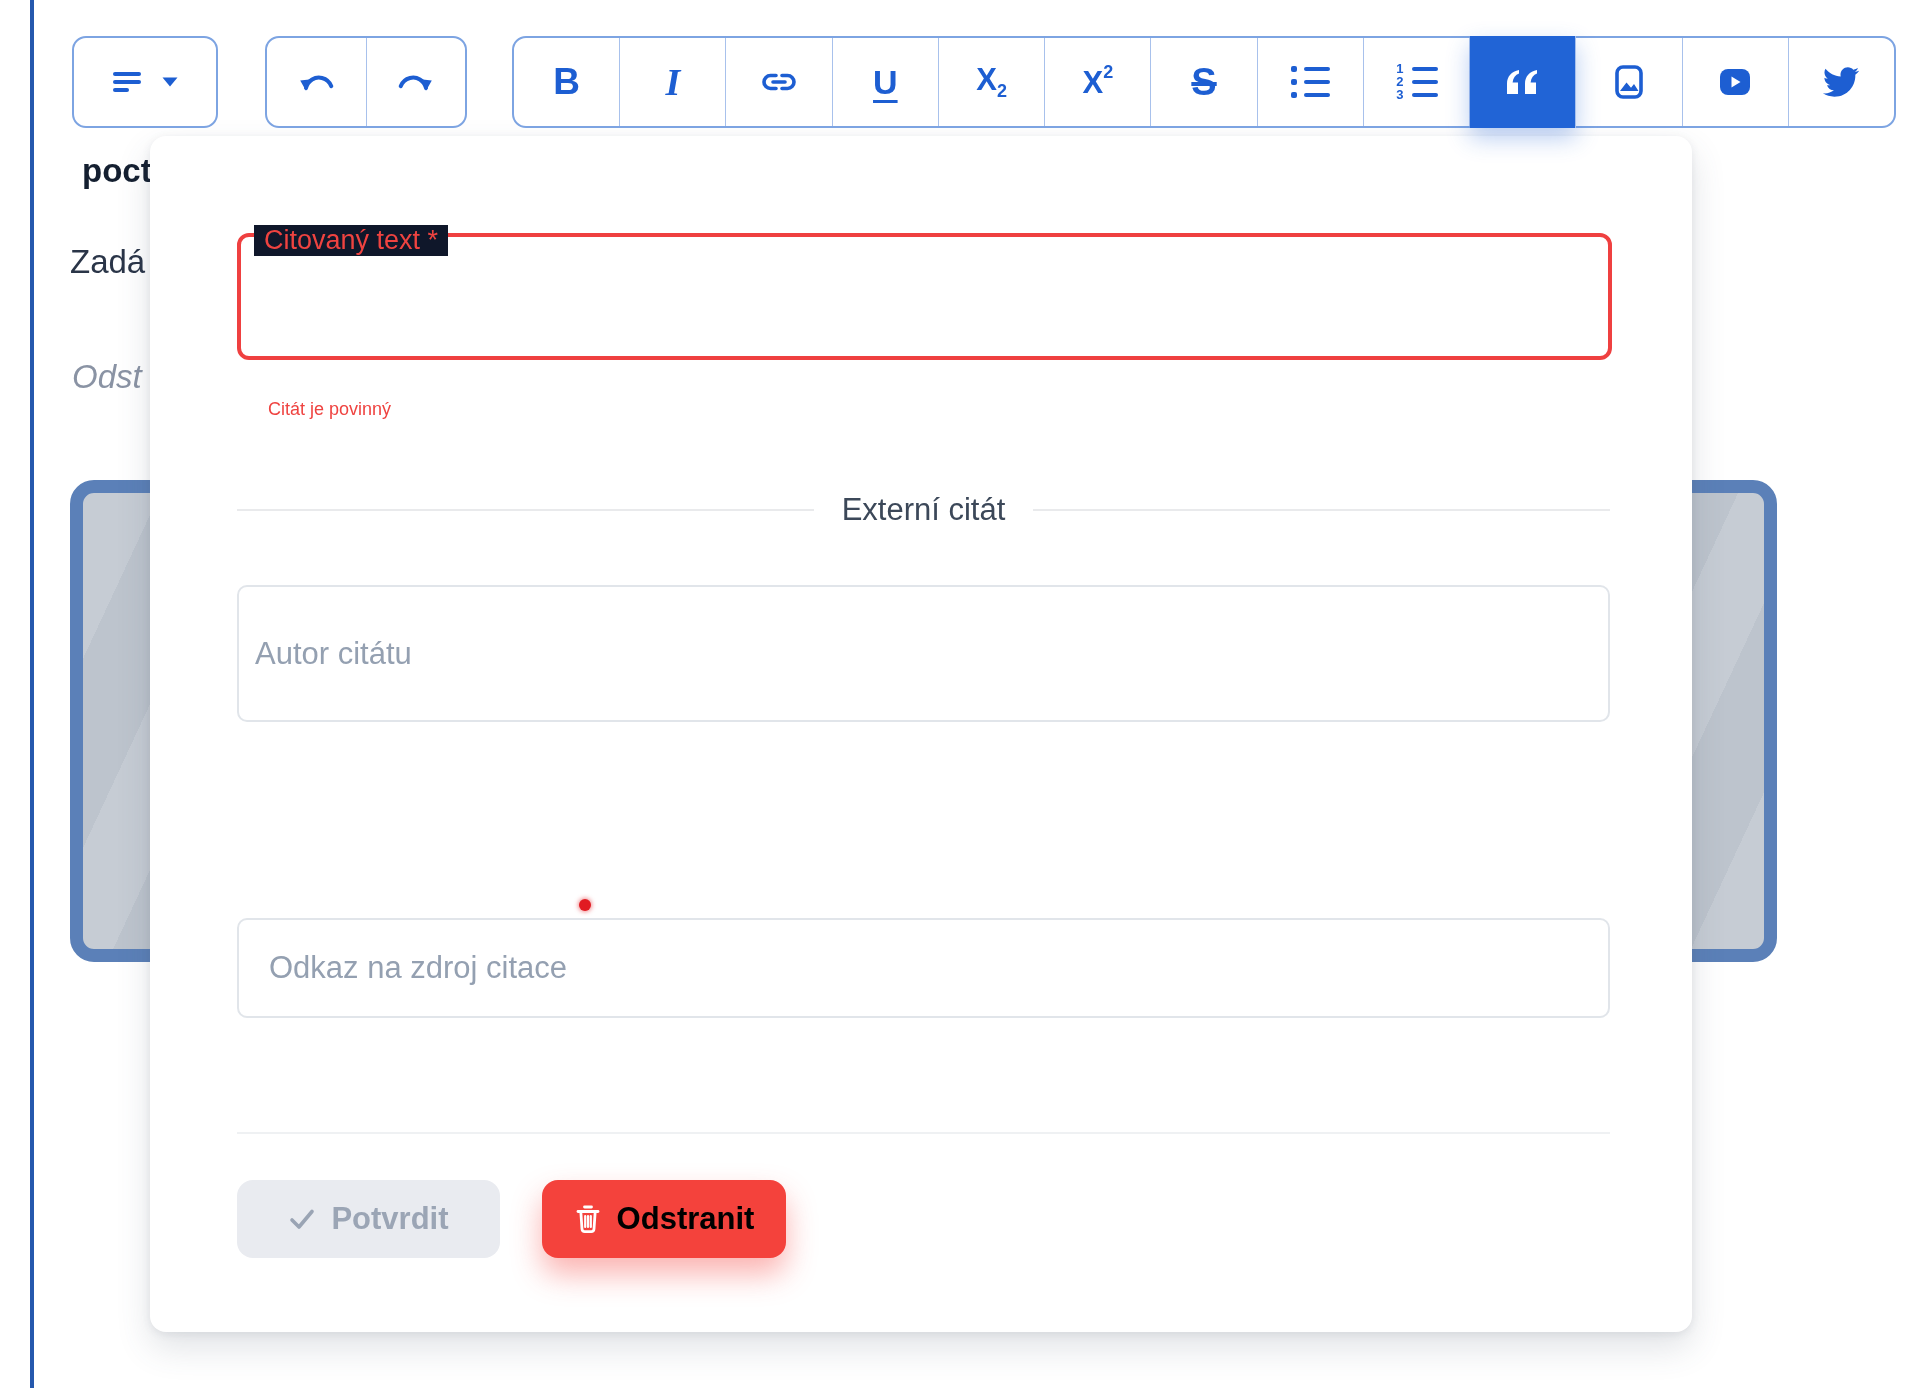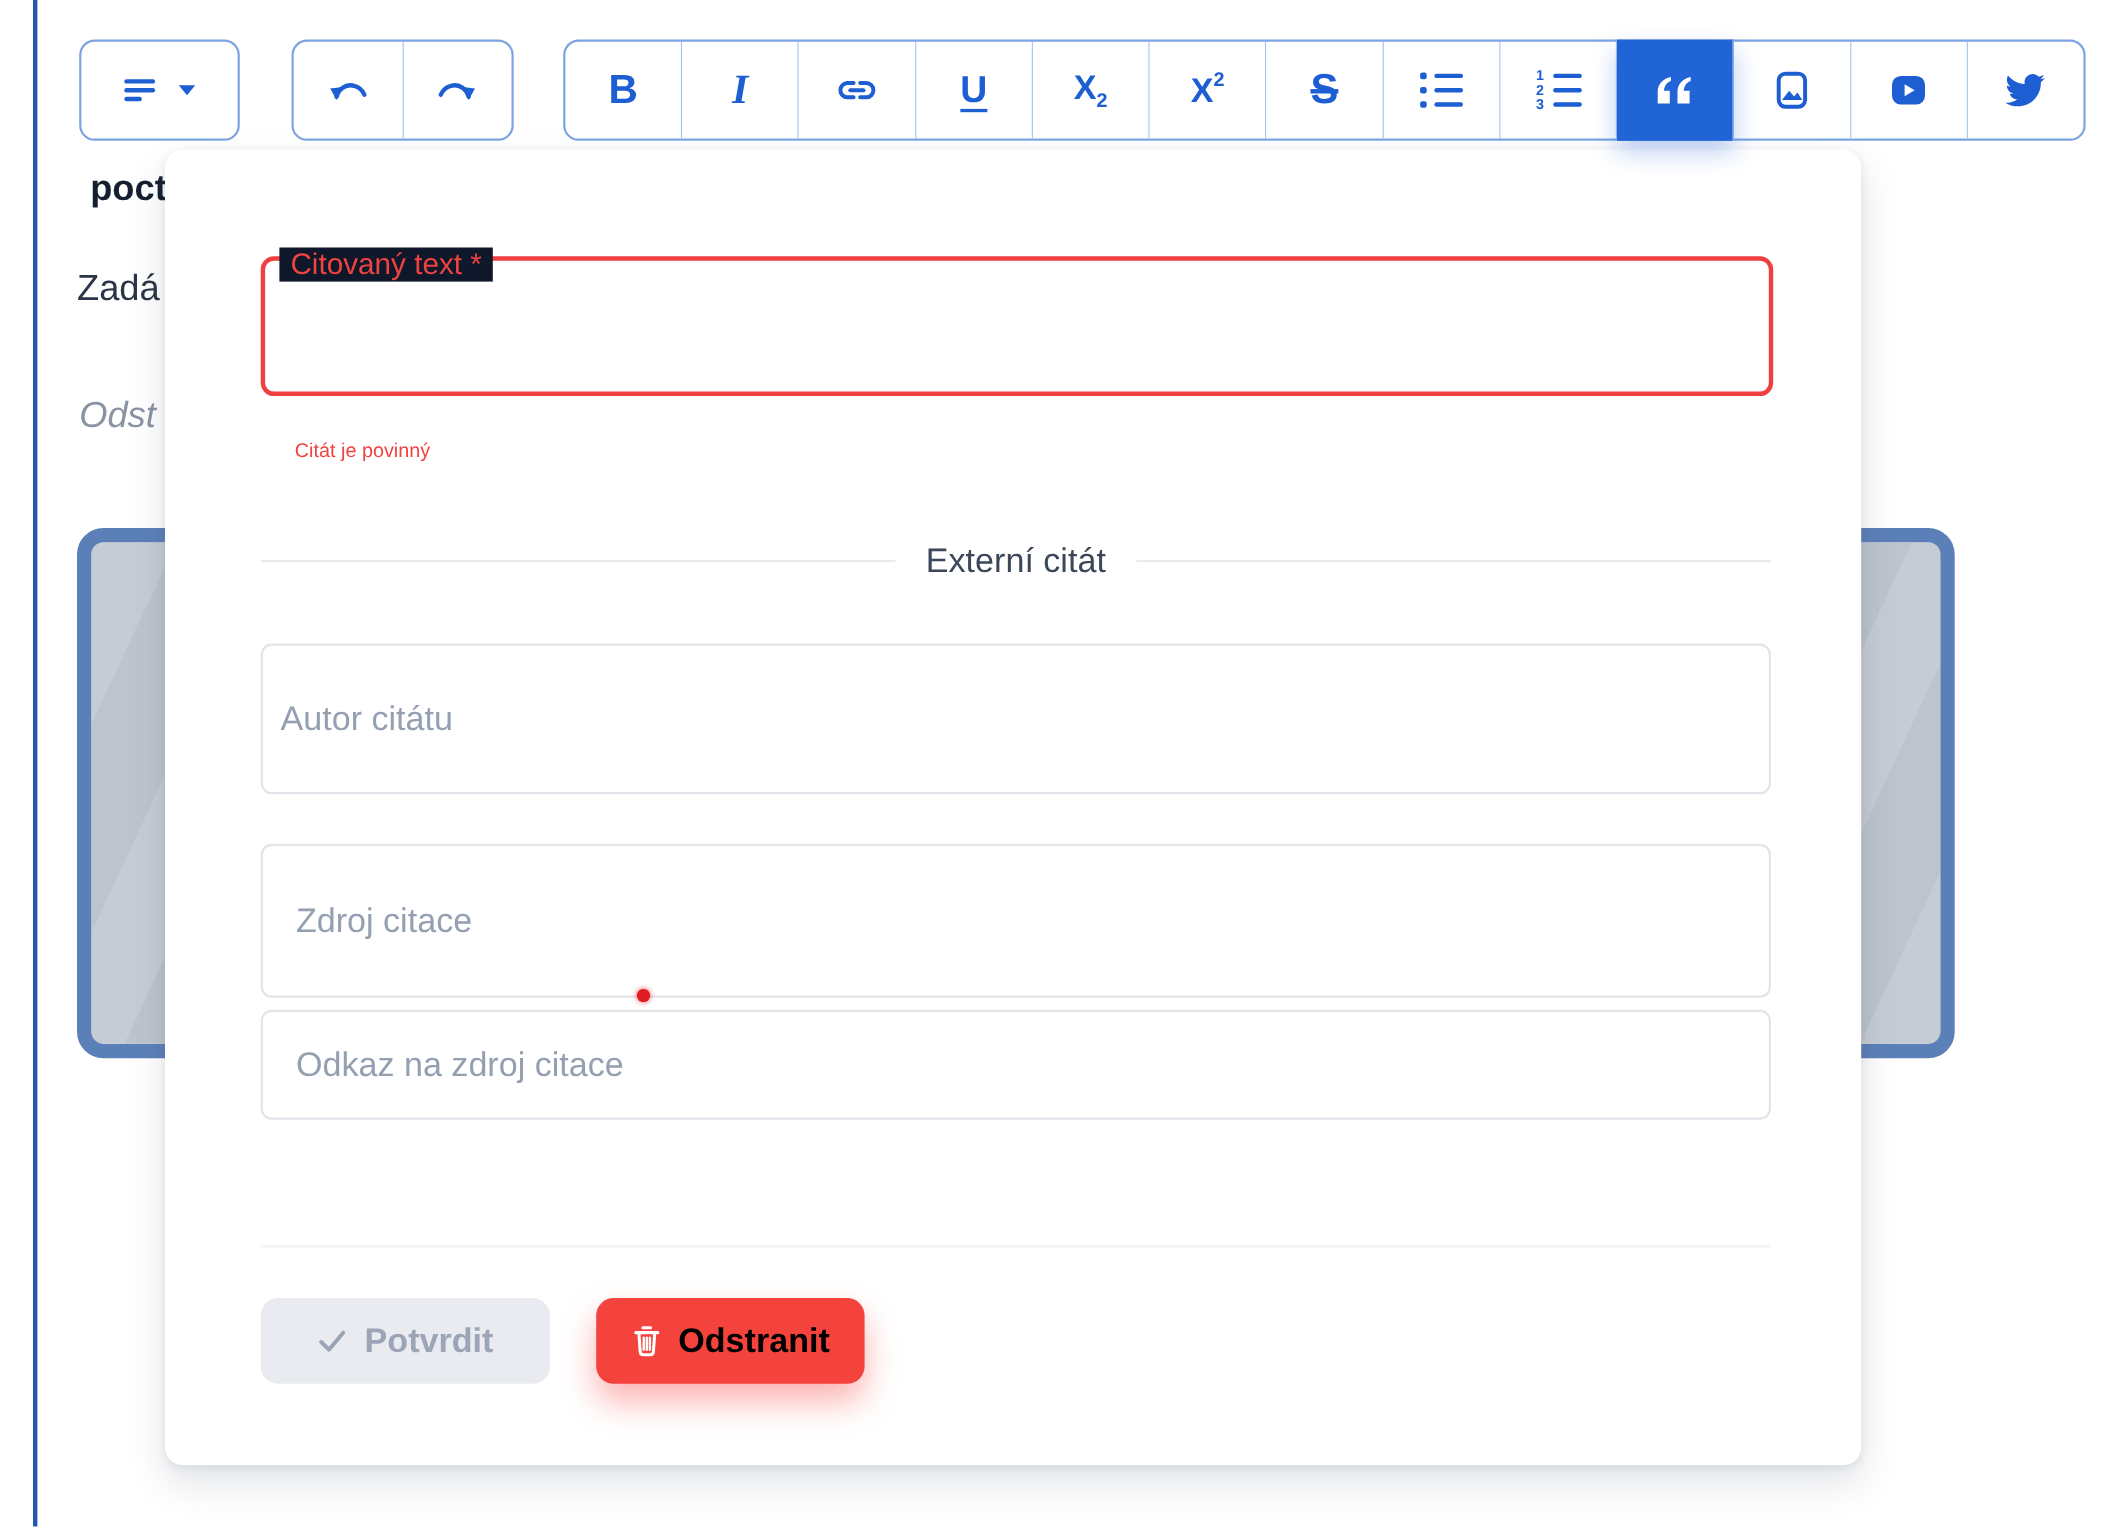--- a/index.html
+++ b/index.html
@@ -233,21 +233,20 @@
     </div>
     <span class="error-text">Citát je povinný</span>
 
     <div class="section-divider">
       <span class="line"></span>
       <span class="title">Externí citát</span>
       <span class="line"></span>
     </div>
 
     <input class="dlg-input in1" type="text" placeholder="Autor citátu" style="">
-    <input class="dlg-input in2" type="text" placeholder="Zdroj citace" style="">
     <input class="dlg-input in3" type="text" placeholder="Odkaz na zdroj citace" style="">
 
     <div class="bottom-divider"></div>
 
     <div class="btn-row">
       <button class="btn confirm">
         <span>
           <svg width="28" height="24" viewBox="0 0 28 24">
               <path d="M4 13 L11 20 L24 4.5" fill="none" stroke="#9aa4b4" stroke-width="3.6" stroke-linecap="round" stroke-linejoin="round"></path>
             </svg>

